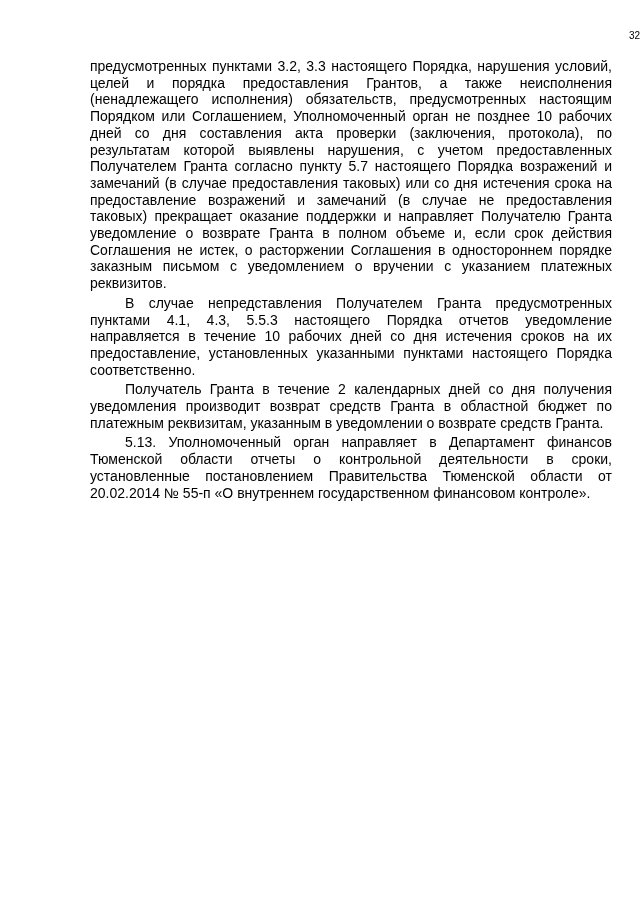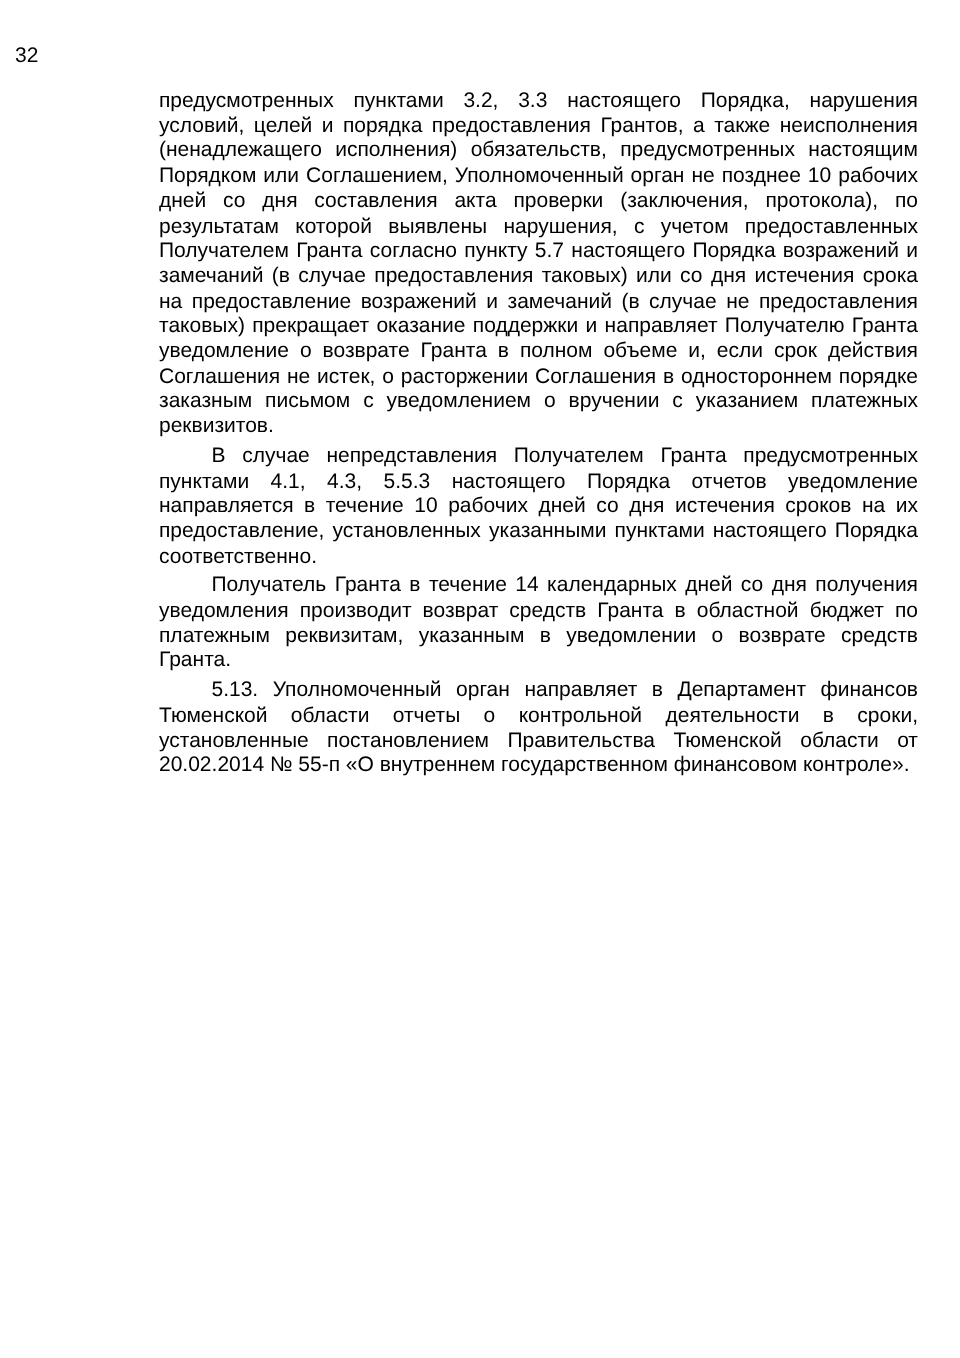--- a/index.html
+++ b/index.html
@@ -14,45 +14,45 @@
     background: #ffffff;
     color: #000000;
     font-family: "Liberation Sans", sans-serif;
     overflow: hidden;
   }
   .page-number {
     position: absolute;
     top: 28px;
     left: 10px;
     right: 0;
-    text-align: left;
-    font-size: 14px;
+    text-align: right;
+    font-size: 10px;
     line-height: 16px;
   }
   .content {
     position: absolute;
     top: 58px;
     left: 90px;
     width: 522px;
     font-size: 14px;
     line-height: 16.7px;
     text-align: justify;
   }
   .para {
-    margin: 0 0 3px 16px;
+    margin: 0 0 3px 0;
     padding: 0;
   }
   .para.indent {
     text-indent: 35px;
   }
 </style>
 </head>
 <body>
 
 <div class="page">
   <div class="page-number">32</div>
   <div class="content" id="content">
       <p class="para">предусмотренных пунктами 3.2, 3.3 настоящего Порядка, нарушения условий, целей и порядка предоставления Грантов, а также неисполнения (ненадлежащего исполнения) обязательств, предусмотренных настоящим Порядком или Соглашением, Уполномоченный орган не позднее 10 рабочих дней со дня составления акта проверки (заключения, протокола), по результатам которой выявлены нарушения, с учетом предоставленных Получателем Гранта согласно пункту 5.7 настоящего Порядка возражений и замечаний (в случае предоставления таковых) или со дня истечения срока на предоставление возражений и замечаний (в случае не предоставления таковых) прекращает оказание поддержки и направляет Получателю Гранта уведомление о возврате Гранта в полном объеме и, если срок действия Соглашения не истек, о расторжении Соглашения в одностороннем порядке заказным письмом с уведомлением о вручении с указанием платежных реквизитов.</p>
       <p class="para indent">В случае непредставления Получателем Гранта предусмотренных пунктами 4.1, 4.3, 5.5.3 настоящего Порядка отчетов уведомление направляется в течение 10 рабочих дней со дня истечения сроков на их предоставление, установленных указанными пунктами настоящего Порядка соответственно.</p>
-      <p class="para indent">Получатель Гранта в течение 14 календарных дней со дня получения уведомления производит возврат средств Гранта в областной бюджет по платежным реквизитам, указанным в уведомлении о возврате средств Гранта.</p>
+      <p class="para indent">Получатель Гранта в течение 2 календарных дней со дня получения уведомления производит возврат средств Гранта в областной бюджет по платежным реквизитам, указанным в уведомлении о возврате средств Гранта.</p>
       <p class="para indent">5.13. Уполномоченный орган направляет в Департамент финансов Тюменской области отчеты о контрольной деятельности в сроки, установленные постановлением Правительства Тюменской области от 20.02.2014 № 55-п «О внутреннем государственном финансовом контроле».</p>
     </div>
 </div>
 
 </body></html>

